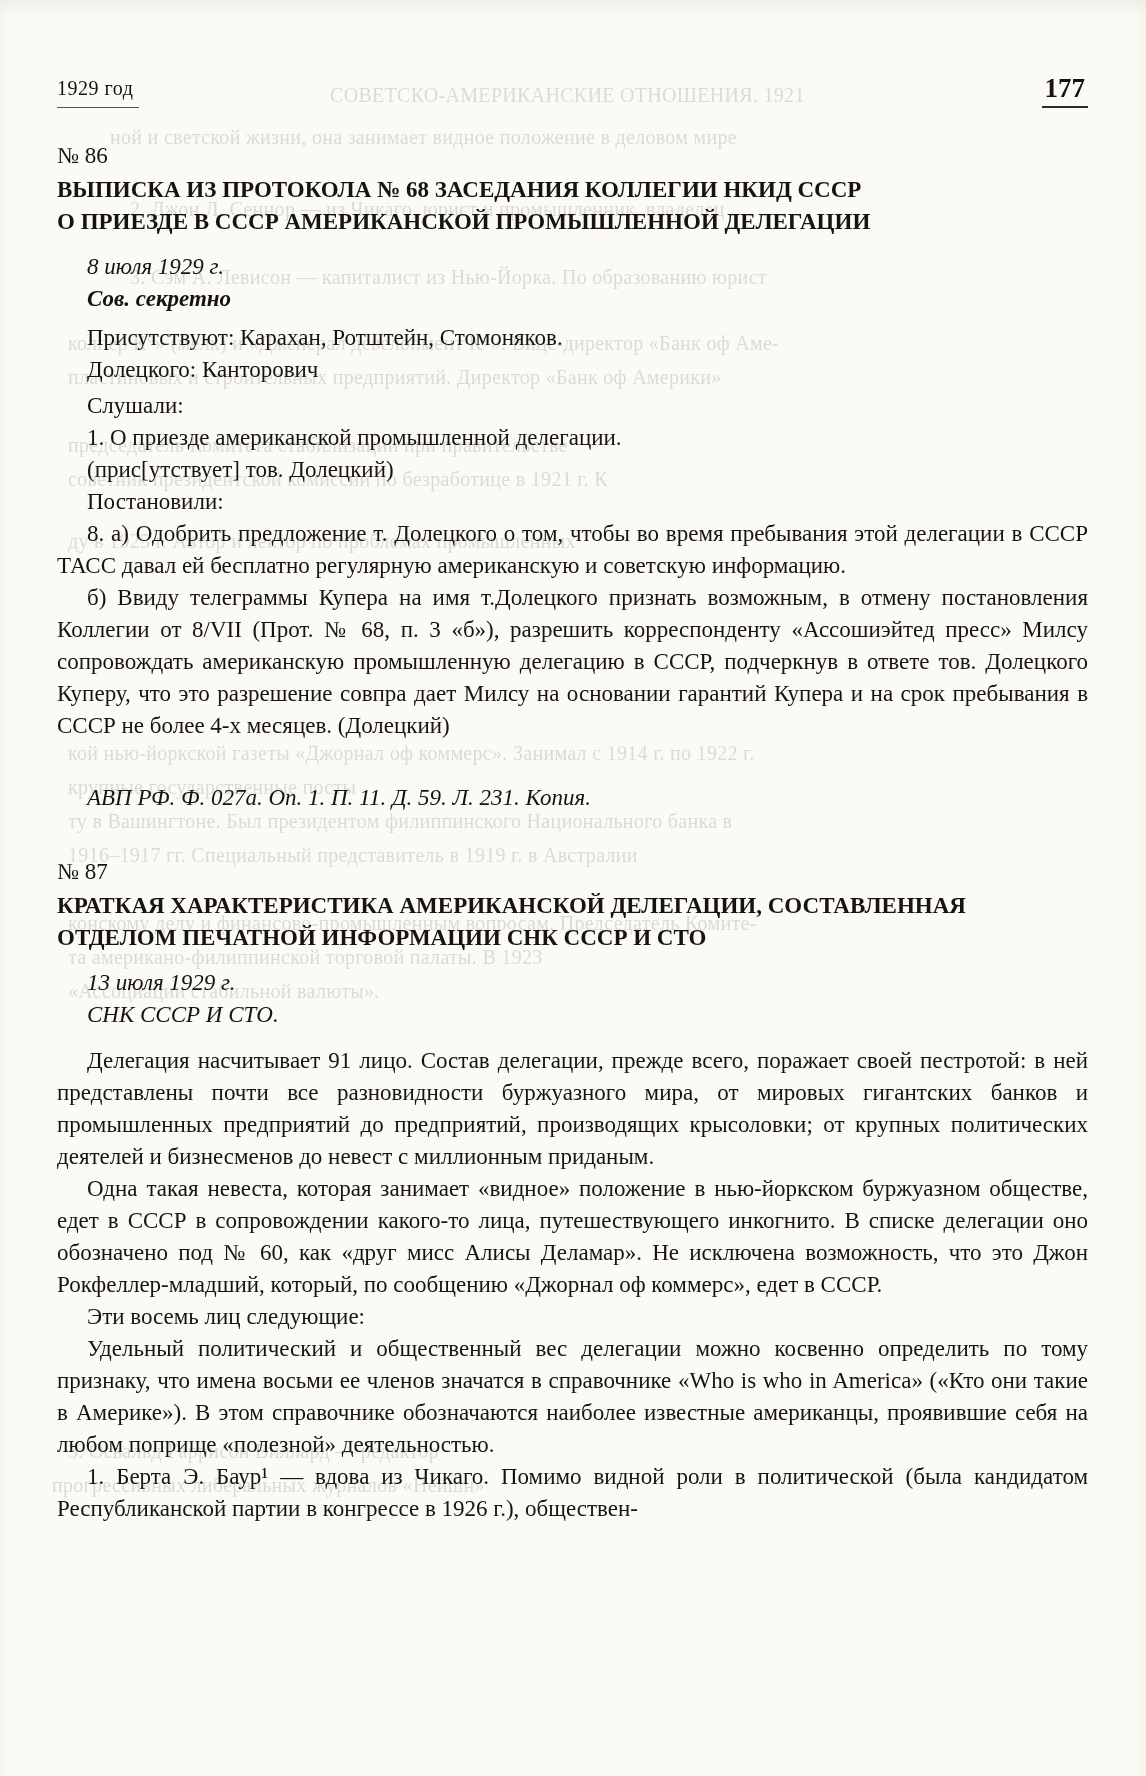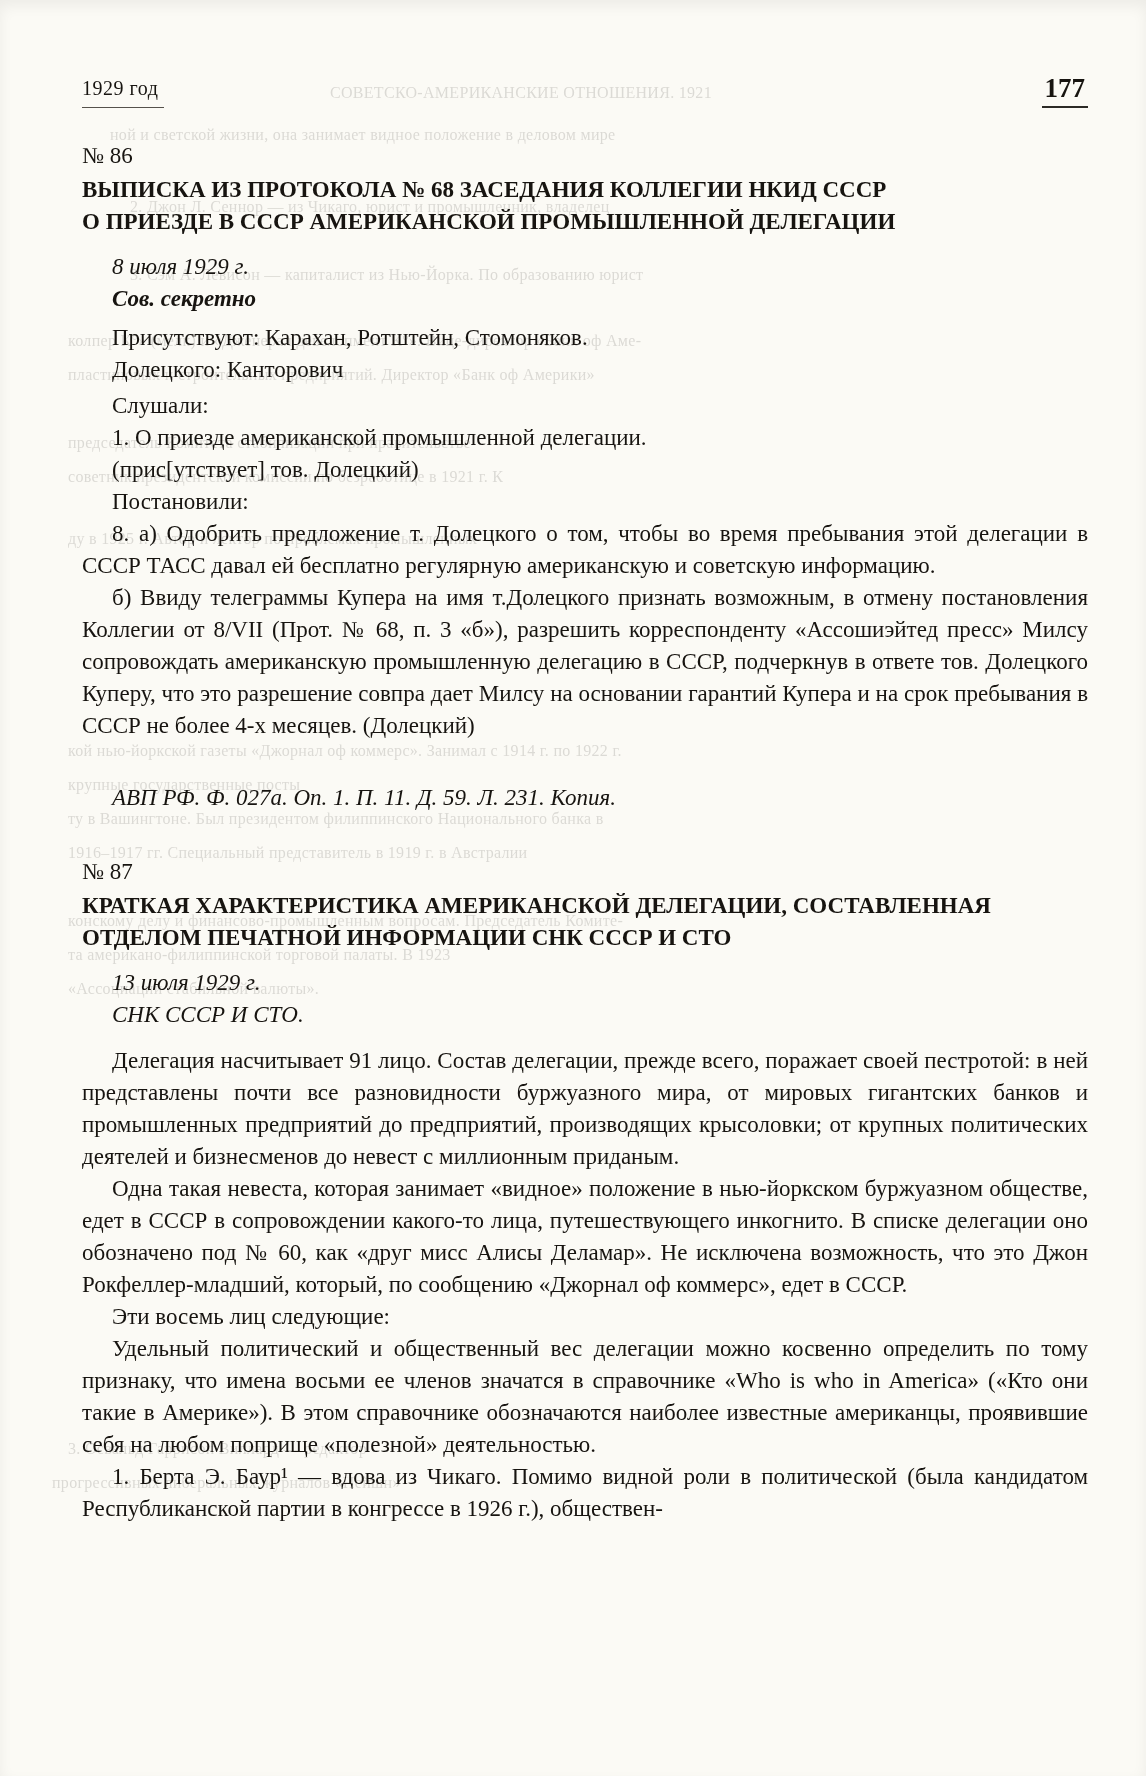--- a/index.html
+++ b/index.html
@@ -18,30 +18,30 @@
   
   .bleed-layer {
     position: absolute;
     inset: 0;
     z-index: 0;
     pointer-events: none;
   }
   .bleed-line {
     position: absolute;
     white-space: nowrap;
-    font-size: 16px;
+    font-size: 20px;
     color: rgba(95, 92, 85, 0.20);
     filter: blur(0.5px);
     letter-spacing: 0.3px;
   }
 
   .content {
     position: relative;
     z-index: 1;
-    padding: 72px 58px 0 82px;
+    padding: 72px 58px 0 57px;
     font-size: 23px;
     line-height: 32px;
   }
 
   .running-header {
     display: flex;
     justify-content: space-between;
     align-items: flex-end;
     margin-bottom: 32px;
   }

